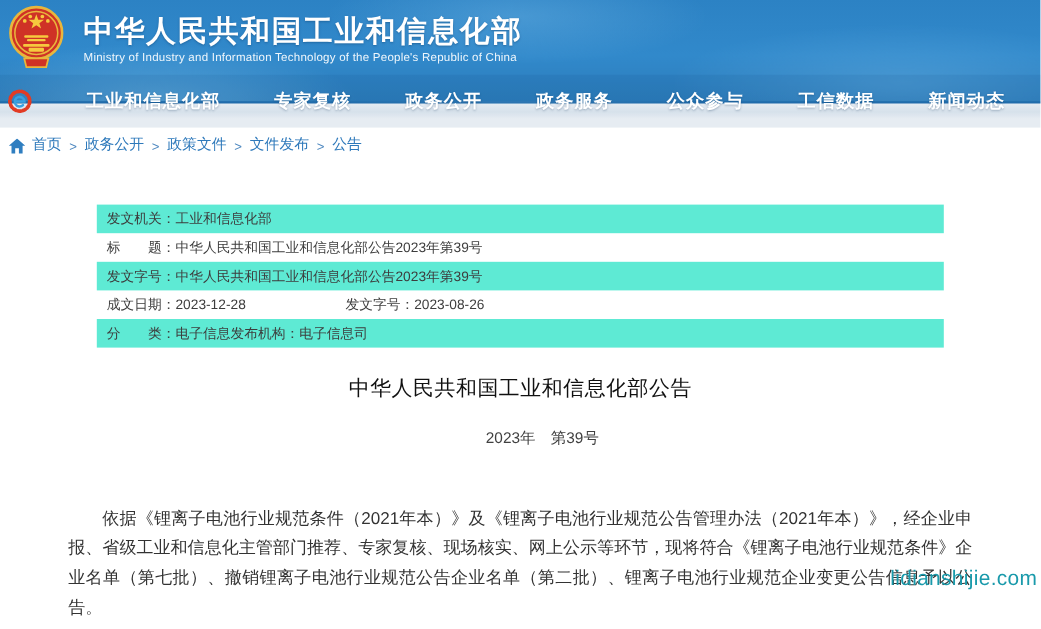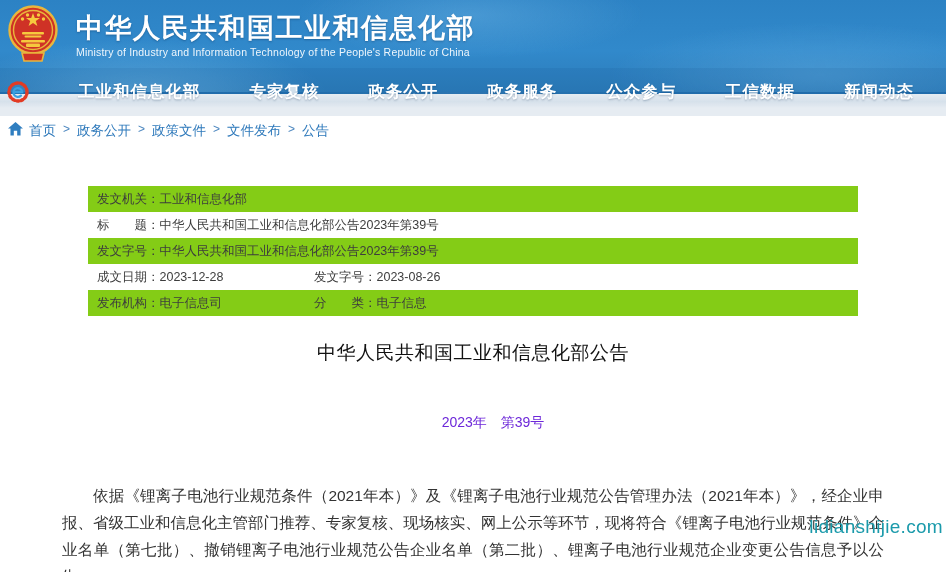--- a/index.html
+++ b/index.html
@@ -37,36 +37,36 @@
   .quick-links a{ color:#fff; font-size:13.5px; text-decoration:underline; cursor:pointer; white-space:nowrap; }
   
   .nav{ height:48px; display:flex; align-items:center; padding:0 26px 0 6px;
         background:rgba(14,70,128,.10); }
   .e-logo{ width:24px; height:24px; flex:none; margin-right:14px; }
   .nav-items{ flex:1; display:flex; justify-content:space-between; align-items:center; padding:0 6px 0 34px; }
   .nav-item{ color:#fff; font-size:16.5px; font-weight:bold; letter-spacing:1px;
              cursor:pointer; white-space:nowrap; text-shadow:0 1px 2px rgba(0,40,80,.3); }
   
   .sub-strip{ height:14px; background:linear-gradient(180deg,#ffffff 0%,#eef3f8 55%,#ffffff 100%); }
-  .breadcrumb{ margin:14px 0 0 8px; display:flex; align-items:flex-start; font-size:13.5px; color:#2e79bb; }
+  .breadcrumb{ margin:14px 0 0 8px; display:flex; align-items:flex-end; font-size:13.5px; color:#2e79bb; }
   .breadcrumb .home-ic{ width:15px; height:14px; margin-right:6px; }
   .breadcrumb a{ color:#2e79bb; text-decoration:none; cursor:pointer; }
   .breadcrumb .sep{ margin:0 7px; color:#4b86bf; font-size:12px; }
   
   .doc-table{ width:770px; margin:46px auto 0; font-size:12.5px; color:#3d3d3d; }
   .dt-row{ height:26px; line-height:26px; display:flex; padding-left:9px; }
-  .dt-row.gray{ background:#84cc16; }
+  .dt-row.gray{ background:#5eead4; }
   .dt-cell{ display:flex; white-space:nowrap; }
   .dt-cell.first{ width:217px; }
   .dt-label{ color:#3d3d3d; }
   .dt-value{ color:#3d3d3d; }
   
   .article-title{ margin-top:24px; text-align:center; font-size:19px; font-weight:normal; color:#111;
                   letter-spacing:.5px; }
-  .doc-number{ margin-top:48px; text-align:center; font-size:14px; color:#6d28d9;padding-left:40px; }
+  .doc-number{ margin-top:24px; text-align:center; font-size:14px; color:#404040;padding-left:40px; }
   .body-text{ width:822px; margin:50px auto 0; font-size:15.5px; line-height:27px; color:#333;
               text-indent:2em; text-align:justify; }
   .watermark{ position:absolute; right:3px; top:516px; color:#1a9aab; font-size:19px;
               letter-spacing:.3px; }
 </style>
 </head>
 <body>
 
 <div class="banner">
   <div class="banner-top">
@@ -152,27 +152,27 @@
     <div class="dt-cell first">
       <span class="dt-label">成文日期：</span>
       <span class="dt-value">2023-12-28</span>
     </div>
     <div class="dt-cell">
       <span class="dt-label">发文字号：</span>
       <span class="dt-value">2023-08-26</span>
     </div>
   </div>
   <div class="dt-row gray">
+    <div class="dt-cell">
+      <span class="dt-label">分　　类：</span>
+      <span class="dt-value">电子信息</span>
+    </div>
     <div class="dt-cell first">
       <span class="dt-label">发布机构：</span>
       <span class="dt-value">电子信息司</span>
-    </div>
-    <div class="dt-cell">
-      <span class="dt-label">分　　类：</span>
-      <span class="dt-value">电子信息</span>
     </div>
   </div>
 </div>
 
 <h1 class="article-title">中华人民共和国工业和信息化部公告</h1>
 <div class="doc-number">2023年　第39号</div>
 <p class="body-text">依据《锂离子电池行业规范条件（2021年本）》及《锂离子电池行业规范公告管理办法（2021年本）》，经企业申报、省级工业和信息化主管部门推荐、专家复核、现场核实、网上公示等环节，现将符合《锂离子电池行业规范条件》企业名单（第七批）、撤销锂离子电池行业规范公告企业名单（第二批）、锂离子电池行业规范企业变更公告信息予以公告。</p>
 
 <div class="watermark">lidianshijie.com</div>
 

